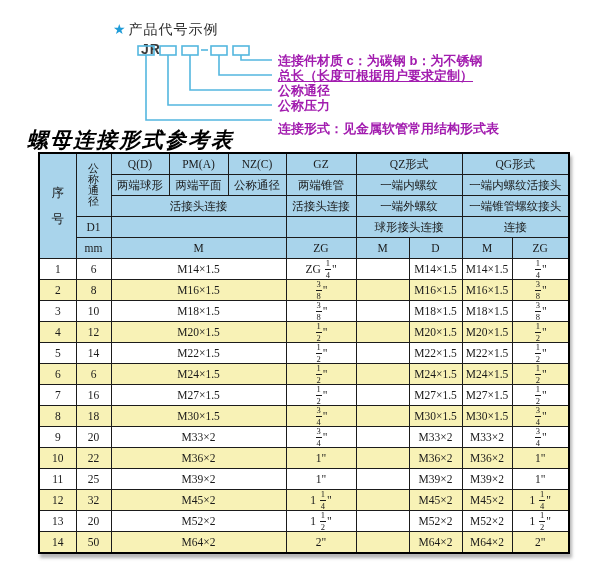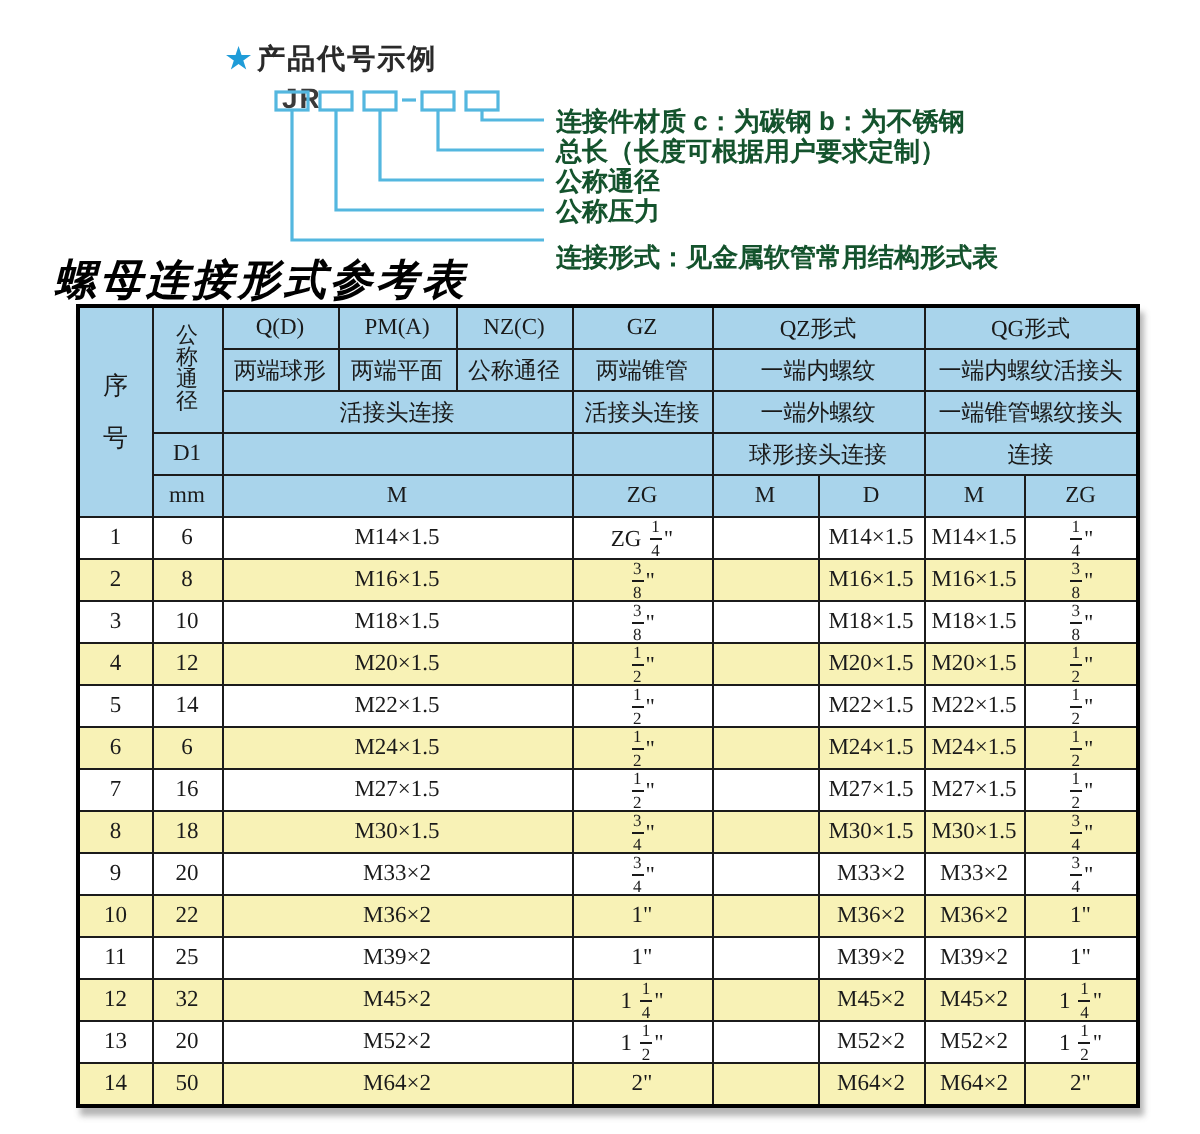--- a/index.html
+++ b/index.html
@@ -6,24 +6,24 @@
     --header-bg:#A9D4EB; --row-alt-bg:#F8F2B6; --diagram-line:#54B7DF;
     --star:#1F9CD8; --border:#1b1b1b;
   }
   html,body{margin:0;padding:0;}
   body{
     width:600px;height:567px;background:#ffffff;position:relative;
     font-family:"Liberation Sans",sans-serif;color:#222;overflow:hidden;
   }
   .abs{position:absolute;}
   
-  .product-title{left:113px;top:21px;font-size:14px;font-weight:bold;color:#2a2a2a;letter-spacing:1px;}
+  .product-title{left:113px;top:21px;font-size:14px;font-weight:normal;color:#2a2a2a;letter-spacing:1px;}
   .product-title .star{color:var(--star);margin-right:2px;}
   .code-prefix{left:111px;top:41px;font-size:14px;font-weight:bold;color:#3a3a3a;letter-spacing:1px;margin-left:30px;}
-  .callout{left:278px;height:15px;line-height:15px;font-size:13px;font-weight:bold;color:#14532d;white-space:nowrap;}
+  .callout{left:278px;height:15px;line-height:15px;font-size:13px;font-weight:bold;color:#a21caf;white-space:nowrap;}
   
   .table-title{
     left:27px;top:126px;font-family:"Liberation Serif",serif;font-style:italic;font-weight:bold;
     font-size:21px;color:#000;letter-spacing:2px;white-space:nowrap;
   }
   
   table.ref{
     position:absolute;left:38px;top:152px;width:530px;
     border-collapse:collapse;table-layout:fixed;
     border:2px solid #000;
@@ -61,21 +61,21 @@
     <rect x="233" y="46" width="16" height="9"></rect>
     <polyline points="241,55 241,60 272,60"></polyline>
     <polyline points="219,55 219,75 272,75"></polyline>
     <polyline points="190,55 190,90 272,90"></polyline>
     <polyline points="168,55 168,105 272,105"></polyline>
     <polyline points="146,55 146,120 272,120"></polyline>
   </g>
 </svg>
 
 <div class="abs callout" style="top:53px;">连接件材质  c：为碳钢  b：为不锈钢</div>
-<div class="abs callout" style="top:68px;">总长（长度可根据用户要求定制）</div>
+<div class="abs callout" style="top:68px;text-decoration:underline;">总长（长度可根据用户要求定制）</div>
 <div class="abs callout" style="top:83px;">公称通径</div>
 <div class="abs callout" style="top:98px;">公称压力</div>
 <div class="abs callout" style="top:121px;">连接形式：见金属软管常用结构形式表</div>
 
 <div class="abs table-title">螺母连接形式参考表</div>
 
 <table class="ref">
   <colgroup>
     <col style="width:37px">
       <col style="width:35px">

